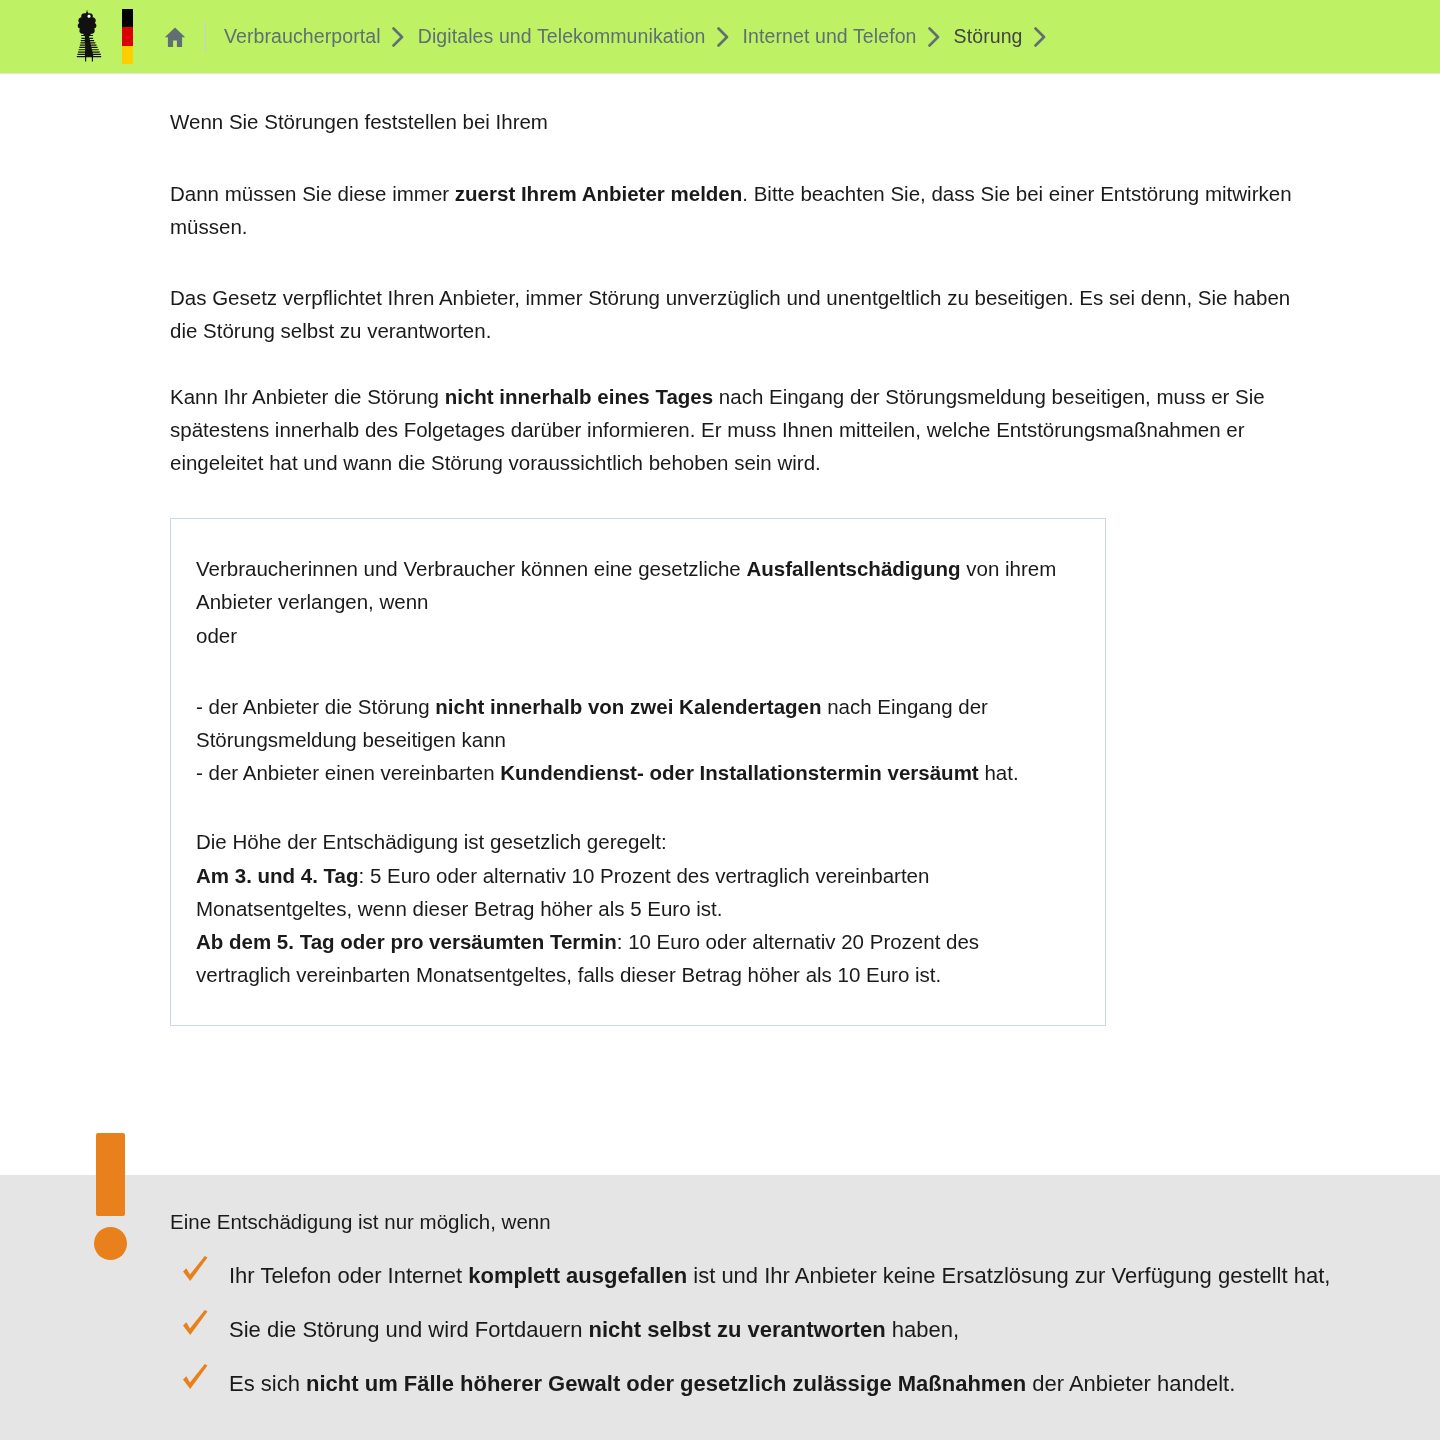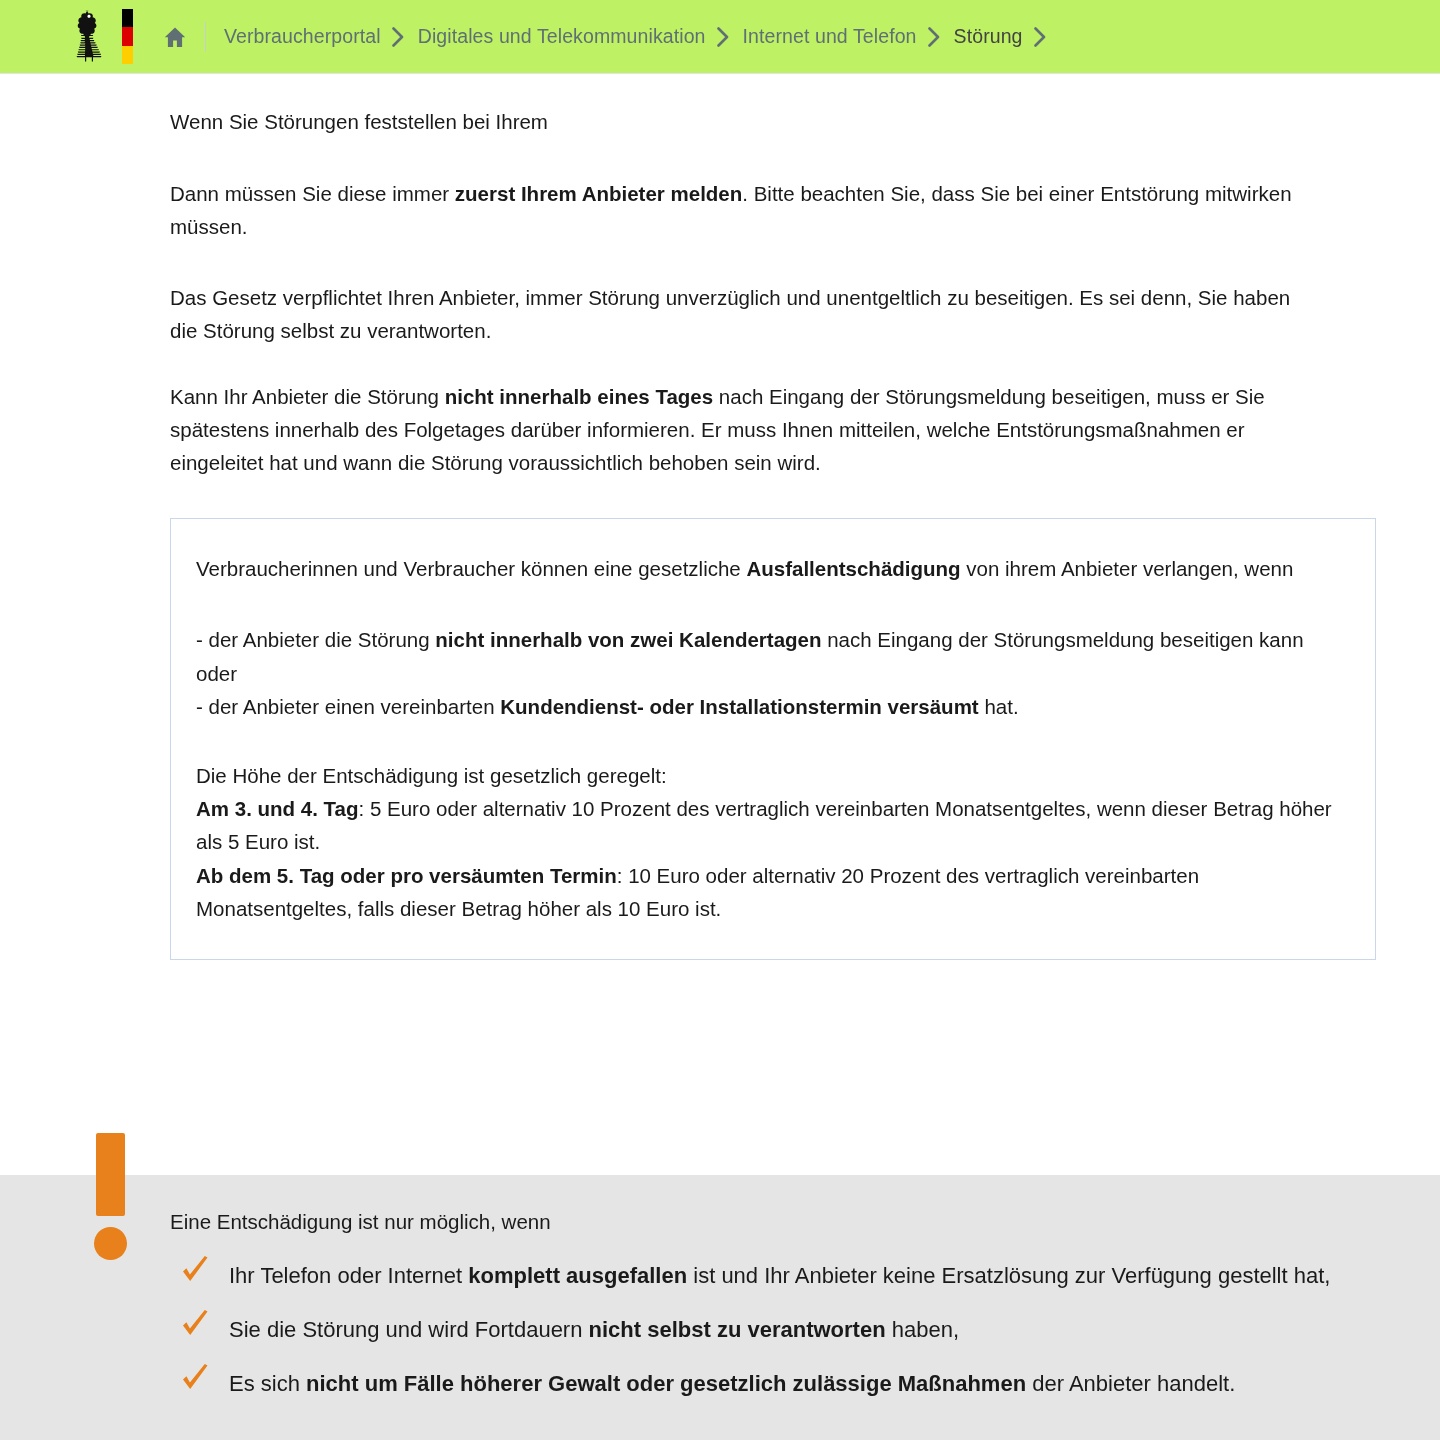--- a/index.html
+++ b/index.html
@@ -105,21 +105,21 @@
     line-height:1.62;
     color:#1a1a1a;
   }
   .p1 { margin-top:39px; }
   .p2 { margin-top:38px; }
   .p3 { margin-top:32px; }
 
   
   .infobox {
     margin:39px 0 0 170px;
-    width:1206px;
+    width:936px;
     border:1px solid #c9d7e8;
     background:#ffffff;
     padding:33px 34px 34px 25px;
     font-size:20.5px;
     line-height:1.62;
     color:#1a1a1a;
   }
   .infobox .blk { margin:0; }
   .infobox .gap-lg { margin-top:38px; }
   .infobox .gap-sm { margin-top:0; }
@@ -240,23 +240,23 @@
   <p class="para p1"><span>Dann müssen Sie diese immer </span><b>zuerst Ihrem Anbieter melden</b><span>. Bitte beachten Sie, dass Sie bei einer Entstörung mitwirken müssen.</span></p>
 
   <p class="para p2">Das Gesetz verpflichtet Ihren Anbieter, immer Störung unverzüglich und unentgeltlich zu beseitigen. Es sei denn, Sie haben die Störung selbst zu verantworten.</p>
 
   <p class="para p3"><span>Kann Ihr Anbieter die Störung </span><b>nicht innerhalb eines Tages</b><span> nach Eingang der Störungsmeldung beseitigen, muss er Sie spätestens innerhalb des Folgetages darüber informieren. Er muss Ihnen mitteilen, welche Entstörungsmaßnahmen er eingeleitet hat und wann die Störung voraussichtlich behoben sein wird.</span></p>
 
   <div class="infobox">
 
     <p class="blk"><span>Verbraucherinnen und Verbraucher können eine gesetzliche </span><b>Ausfallentschädigung</b><span> von ihrem Anbieter verlangen, wenn</span></p>
 
+    <p class="blk gap-sm">oder</p>
+
     <p class="blk gap-lg"><span>- der Anbieter die Störung </span><b>nicht innerhalb von zwei Kalendertagen</b><span> nach Eingang der Störungsmeldung beseitigen kann</span></p>
-
-    <p class="blk gap-sm">oder</p>
 
     <p class="blk gap-sm"><span>- der Anbieter einen vereinbarten </span><b>Kundendienst- oder Installationstermin versäumt</b><span> hat.</span></p>
 
     <p class="blk gap-md">Die Höhe der Entschädigung ist gesetzlich geregelt:</p>
 
     <p class="blk gap-sm"><b>Am 3. und 4. Tag</b><span>: 5 Euro oder alternativ 10 Prozent des vertraglich vereinbarten Monatsentgeltes, wenn dieser Betrag höher als 5 Euro ist.</span></p>
 
     <p class="blk gap-sm"><b>Ab dem 5. Tag oder pro versäumten Termin</b><span>: 10 Euro oder alternativ 20 Prozent des vertraglich vereinbarten Monatsentgeltes, falls dieser Betrag höher als 10 Euro ist.</span></p>
 
   </div>

